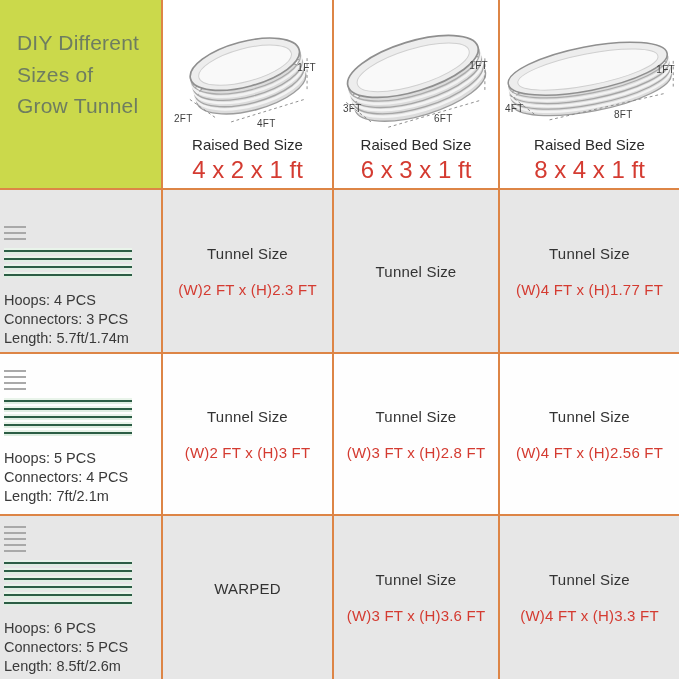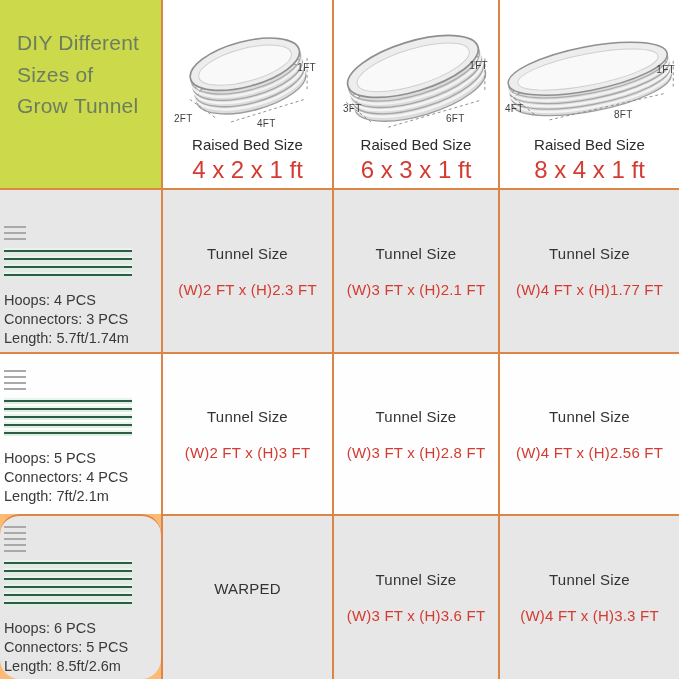--- a/index.html
+++ b/index.html
@@ -3,21 +3,21 @@
 <meta charset="utf-8">
 <style>
   :root{
     --grid-line:#dd8546; --lime-bg:#cbd94b; --title-text:#6e7d60;
     --red:#d43b31; --cell-gray:#e7e7e7; --hoop-green:#2c5e45;
     --connector-gray:#a9a9a9; --text-dark:#333333;
   }
   *{margin:0;padding:0;box-sizing:border-box;}
   body{width:679px;height:679px;background:#fff;font-family:"Liberation Sans",sans-serif;}
   .grid{
-    display:grid;width:652px;height:679px;background:#fdba74;
+    display:grid;width:652px;height:679px;background:#4d7c0f;
     grid-template-columns:161px 171px 166px 181px;
     grid-template-rows:188px 164px 162px 165px;
   }
   .cell{overflow:hidden;}
   .bl{border-left:2px solid var(--grid-line);}
   .bt{border-top:2px solid var(--grid-line);}
   .gray{background:var(--cell-gray);}
   .white{background:#fefefe;}
 
   
@@ -29,28 +29,28 @@
 
   
   .bed-cell{display:flex;flex-direction:column;align-items:center;background:#fff;}
   .bed-figure{position:relative;width:100%;height:134px;}
   .bed-figure svg{position:absolute;left:50%;transform:translateX(-50%);overflow:visible;}
   .b1 svg{bottom:6px;width:150px;height:104px;}
   .b2 svg{bottom:2px;width:164px;height:110px;}
   .b3 svg{bottom:8px;width:176px;height:96px;}
   .lbl{position:absolute;font-size:10px;color:#3f3f3f;letter-spacing:.3px;}
   .b1 .lbl-w{left:11px;bottom:10px;}  .b1 .lbl-l{left:94px;bottom:5px;}   .b1 .lbl-h{right:16px;top:62px;}
-  .b2 .lbl-w{left:9px;bottom:20px;}    .b2 .lbl-l{left:112px;bottom:10px;} .b2 .lbl-h{right:10px;top:60px;}
+  .b2 .lbl-w{left:9px;bottom:20px;}    .b2 .lbl-l{left:100px;bottom:10px;} .b2 .lbl-h{right:10px;top:60px;}
   .b3 .lbl-w{left:5px;bottom:20px;}   .b3 .lbl-l{left:114px;bottom:14px;} .b3 .lbl-h{right:4px;top:64px;}
   .bed-title{font-size:15px;color:#2b2b2b;margin-top:2px;}
   .bed-size{font-size:24px;color:var(--red);margin-top:3px;}
 
   
   .info-cell{padding-left:4px;}
-  .pt1{padding-top:36px;} .pt2{padding-top:16px;} .pt3{padding-top:10px;border-radius:20px;}
+  .pt1{padding-top:36px;} .pt2{padding-top:16px;} .pt3{padding-top:10px;}
   .connector-lines .line{width:22px;height:2px;background:var(--connector-gray);margin-bottom:4px;}
   .hoop-lines{margin-top:8px;}
   .hoop-lines .line{
     width:128px;height:6px;margin-bottom:2px;
     background:linear-gradient(to bottom,#e9f4ea 0,#e9f4ea 2px,var(--hoop-green) 2px,var(--hoop-green) 4px,#dfeee2 4px,#dfeee2 6px);
   }
   .info-text{margin-top:13px;font-size:14.5px;color:#3a3a3a;line-height:1.32;}
 
   
   .tunnel-cell{display:flex;flex-direction:column;align-items:center;justify-content:center;text-align:center;gap:13px;}
@@ -161,21 +161,20 @@
       <div>Connectors: 3 PCS</div>
       <div>Length: 5.7ft/1.74m</div>
     </div>
   </div>
   <div class="cell tunnel-cell gray bl bt">
     <div class="tunnel-title">Tunnel Size</div>
     <div class="tunnel-size">(W)2 FT x (H)2.3 FT</div>
   </div>
   <div class="cell tunnel-cell gray bl bt">
     <div class="tunnel-title">Tunnel Size</div>
-    <div class="tunnel-size">(W)3 FT x (H)2.1 FT</div>
   </div>
   <div class="cell tunnel-cell gray bl bt">
     <div class="tunnel-title">Tunnel Size</div>
     <div class="tunnel-size">(W)4 FT x (H)1.77 FT</div>
   </div>
 
   <div class="cell info-cell white bt pt2">
     <div class="connector-lines">
         <div class="line"></div>
         <div class="line"></div>

